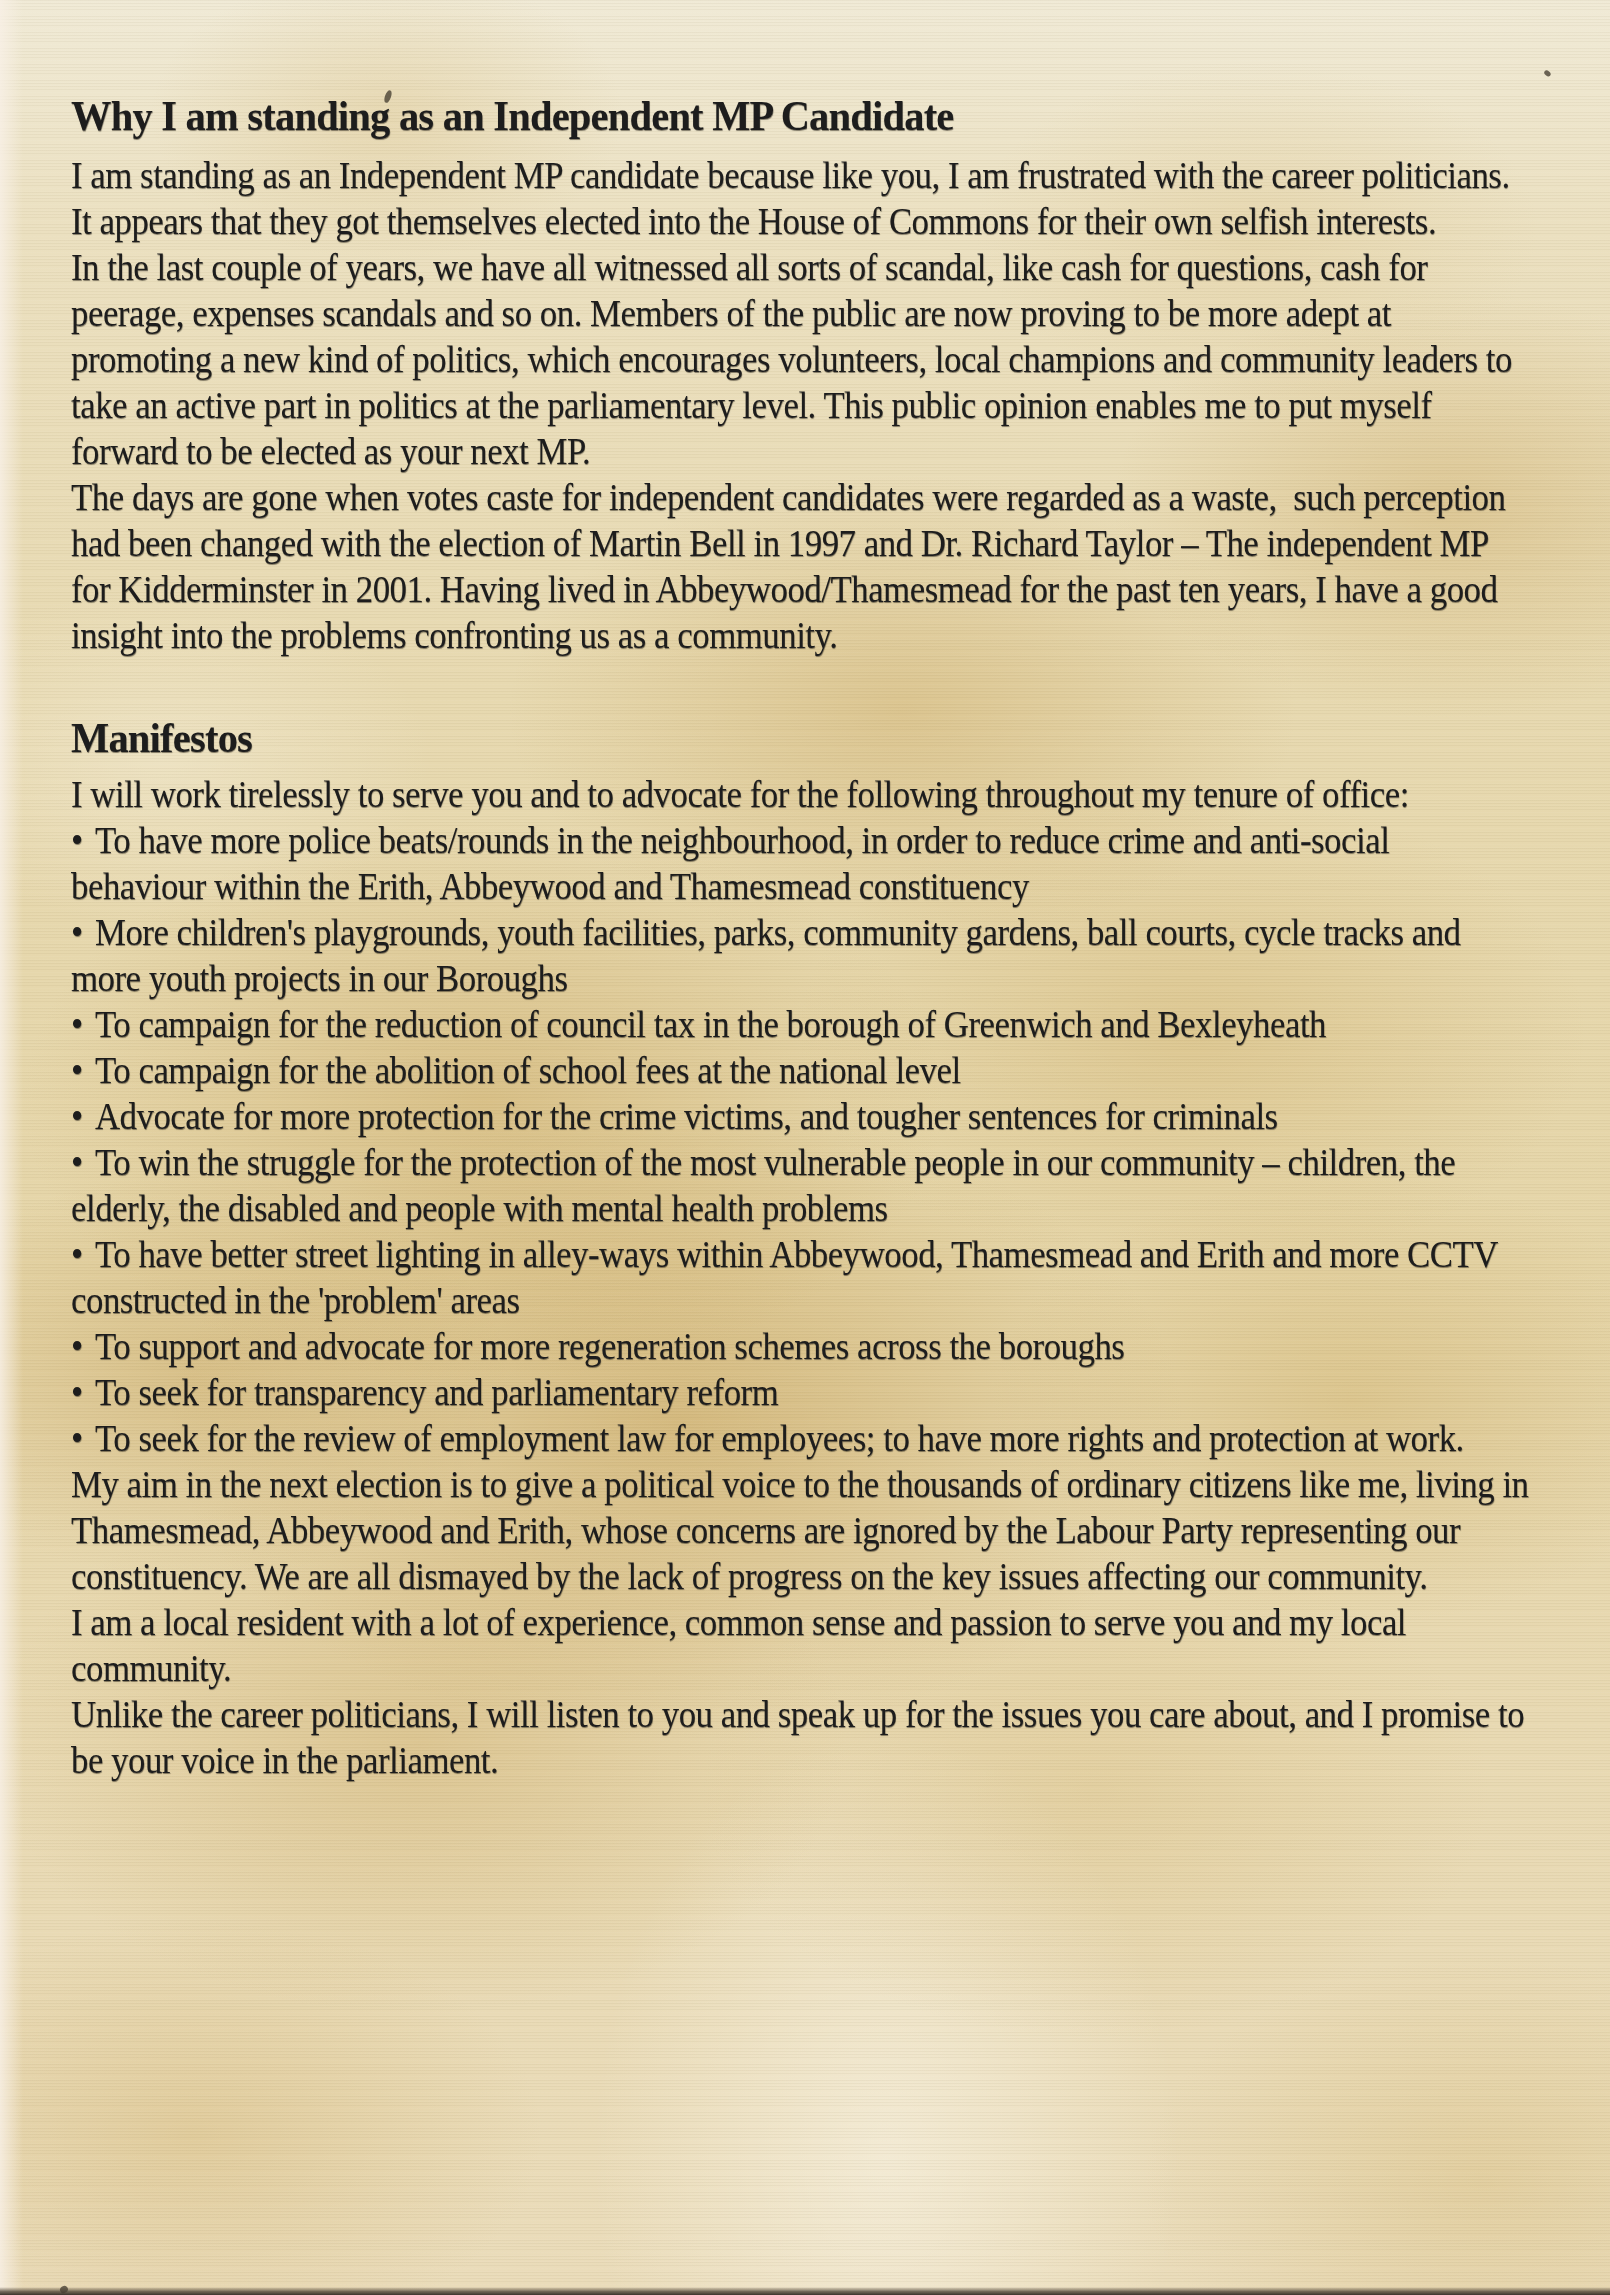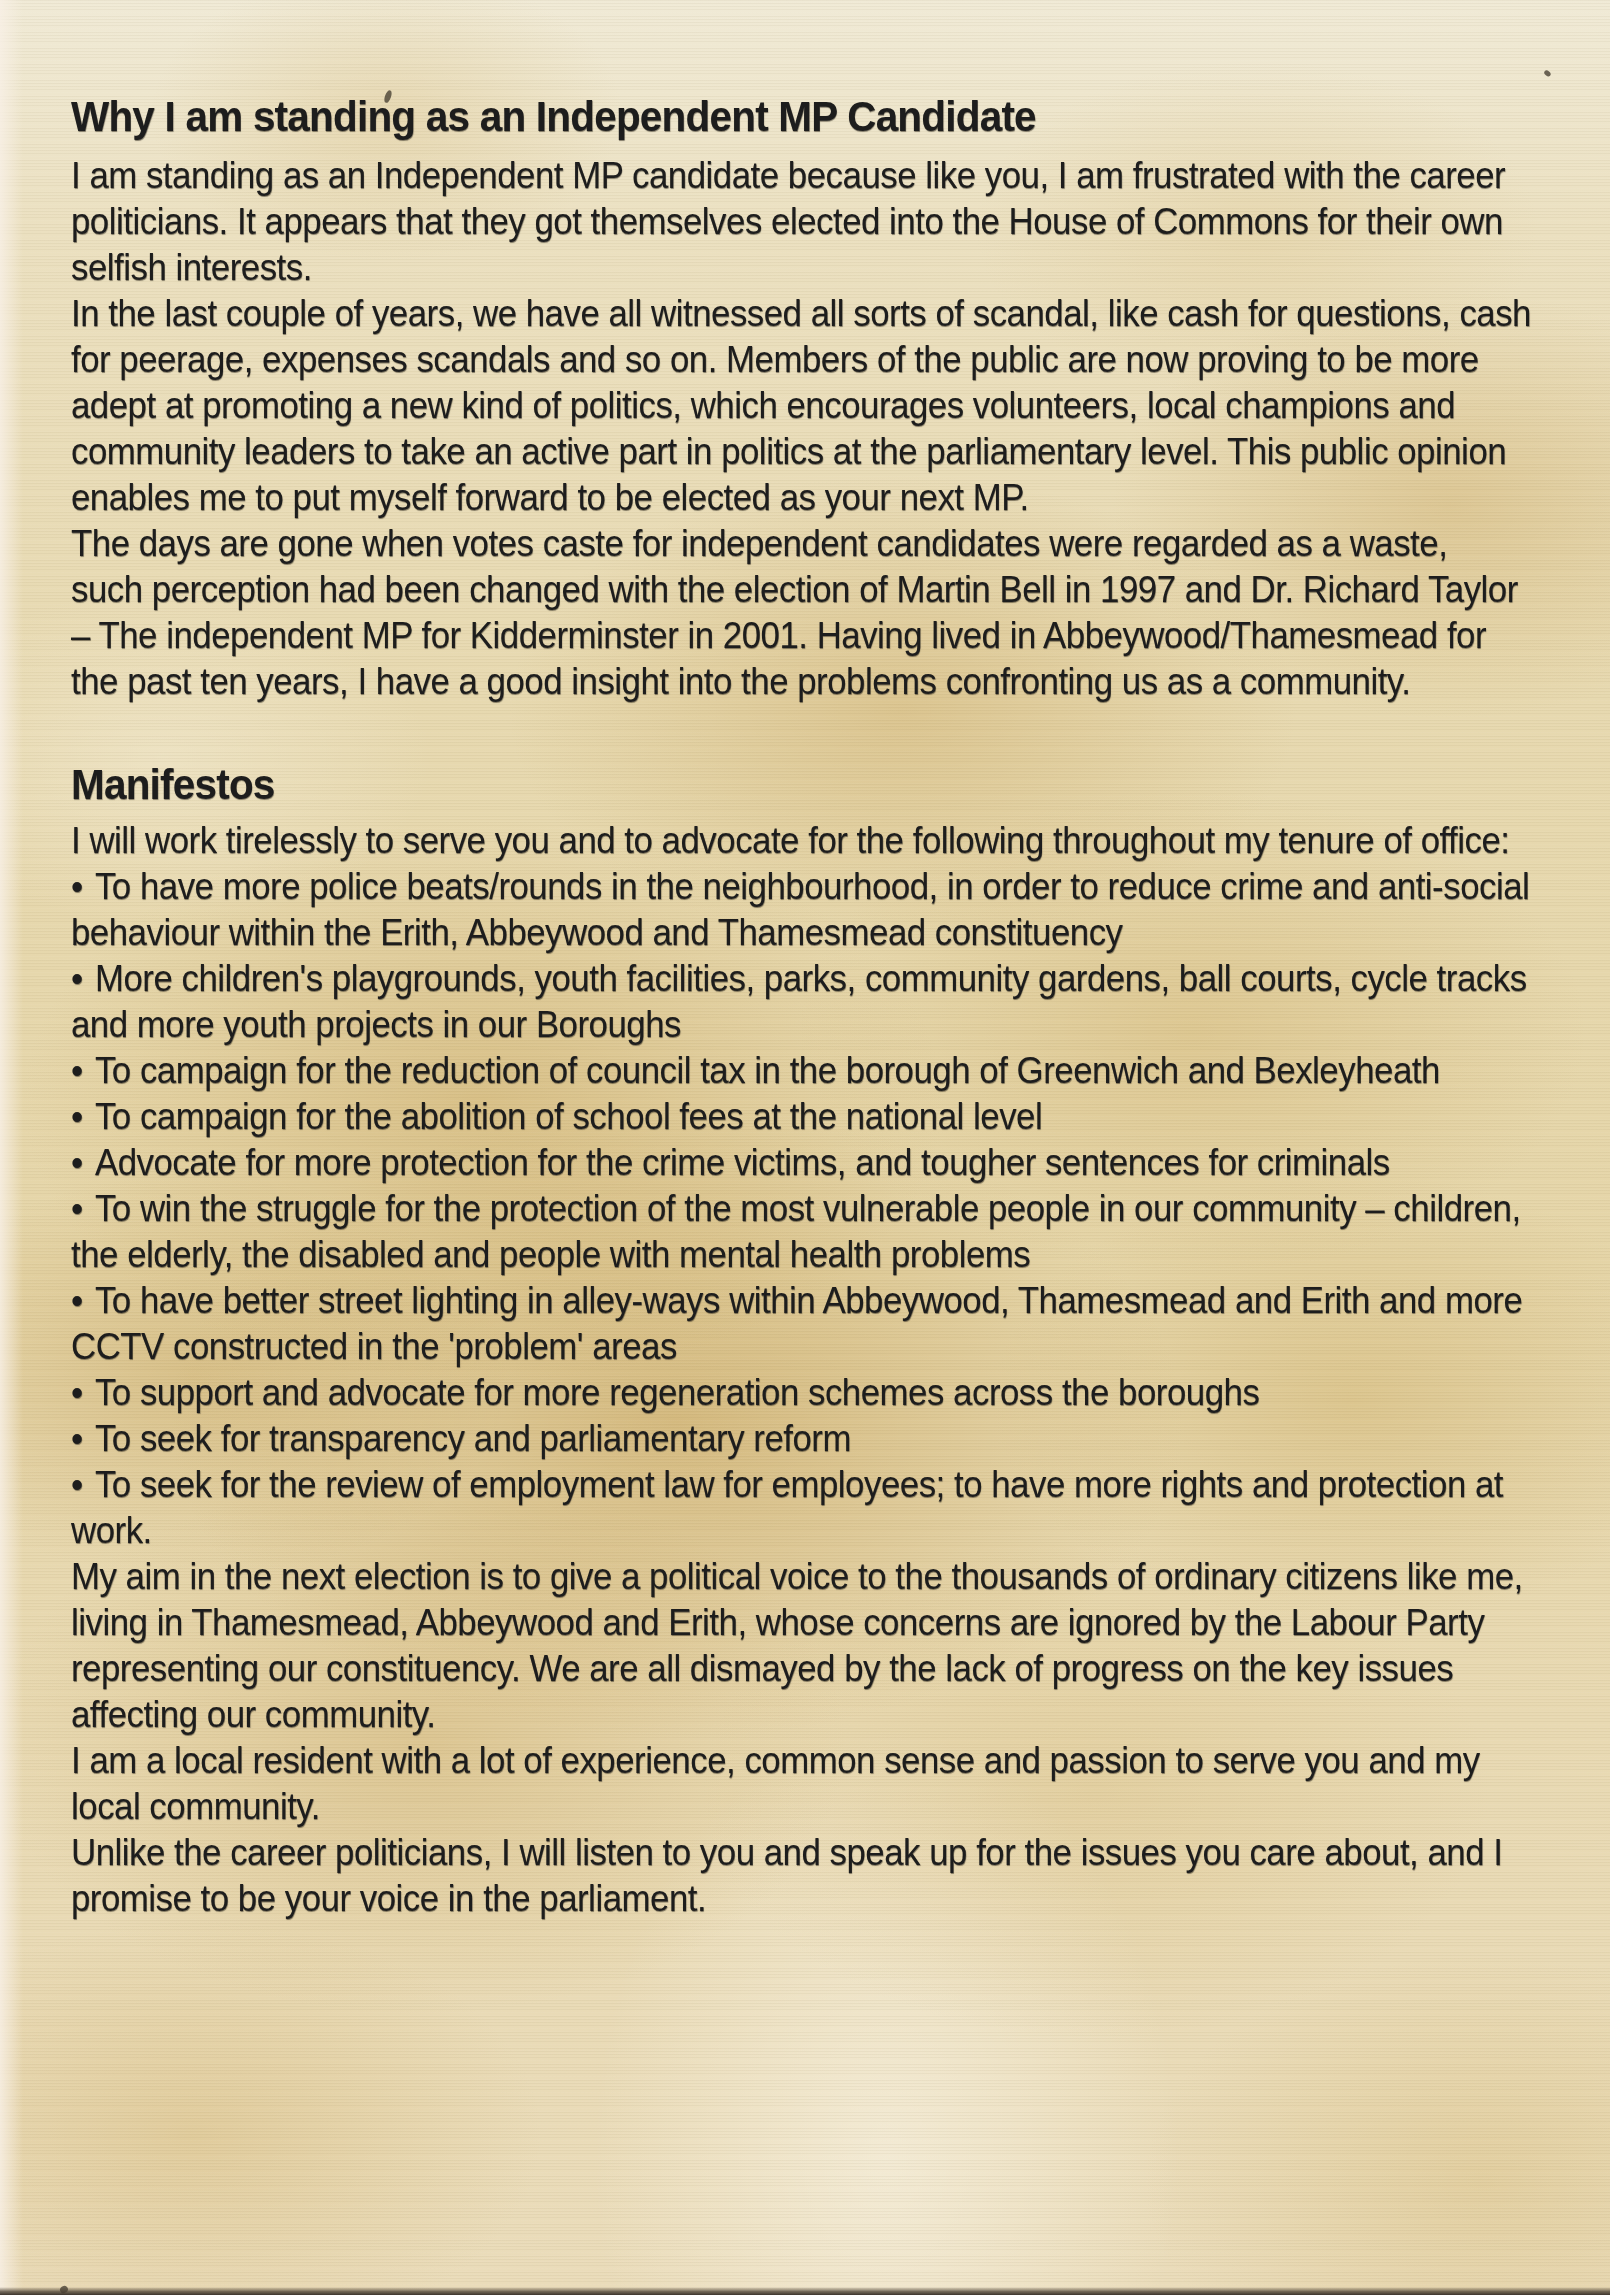--- a/index.html
+++ b/index.html
@@ -24,21 +24,21 @@
       radial-gradient(ellipse 564px 346px at 74% 45%, rgba(205,172,100,0.36), rgba(205,172,100,0) 70%),
       radial-gradient(ellipse 725px 451px at 42% 62%, rgba(190,150,72,0.45),  rgba(190,150,72,0) 70%),
       radial-gradient(ellipse 515px 322px at 84% 61%, rgba(203,170,96,0.38),  rgba(203,170,96,0) 70%),
       radial-gradient(ellipse 451px 290px at 12% 60%, rgba(188,148,70,0.34),  rgba(188,148,70,0) 70%),
       radial-gradient(ellipse 612px 387px at 26% 76%, rgba(198,162,88,0.36),  rgba(198,162,88,0) 70%),
       radial-gradient(ellipse 564px 354px at 68% 78%, rgba(214,186,122,0.32), rgba(214,186,122,0) 70%),
       radial-gradient(ellipse 419px 612px at 55% 94%, rgba(250,246,234,0.55), rgba(250,246,234,0) 70%),
       radial-gradient(ellipse 499px 306px at 12% 93%, rgba(206,172,100,0.33), rgba(206,172,100,0) 70%),
       radial-gradient(ellipse 483px 322px at 92% 95%, rgba(210,180,110,0.33), rgba(210,180,110,0) 70%),
       linear-gradient(180deg, #f0ead6 0%, #ebe0c0 10%, #e7d9b0 30%, #e5d5a8 55%, #e8d9b2 75%, #eadcba 100%);
-    font-family: Liberation Sans, sans-serif;
+    font-family: Liberation Serif, serif;
   }
   .left-edge {
     position: absolute; left: 0; top: 0; bottom: 0; width: 22.6px;
     background: linear-gradient(90deg, rgba(248,240,230,0.85), rgba(248,240,230,0));
     pointer-events: none;
   }
   .scan-edge {
     position: absolute; left: 0; right: 0; bottom: 0; height: 8px;
     background: linear-gradient(180deg, rgba(76,66,54,0) 0%, rgba(76,66,54,0.75) 55%, #3c342c 100%);
   }

